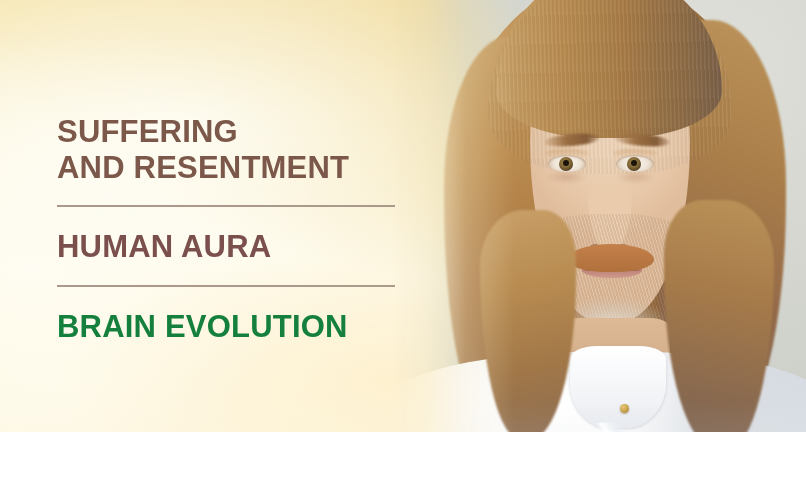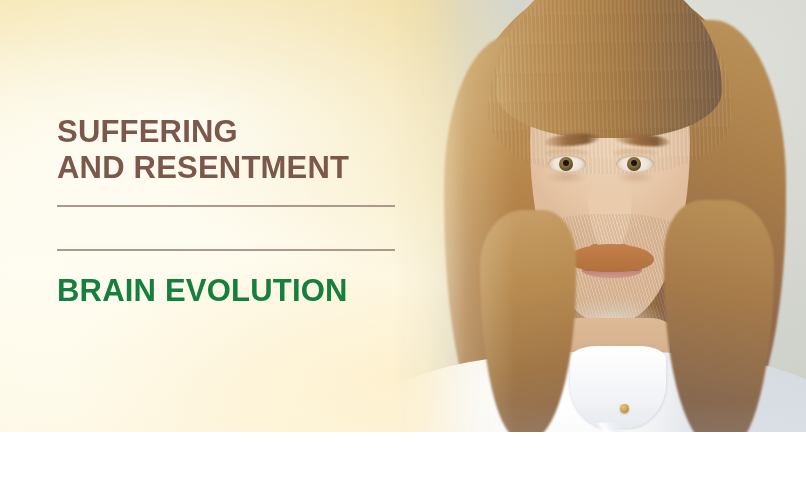--- a/index.html
+++ b/index.html
@@ -480,19 +480,20 @@
     <div class="hair-front-right"></div>
     <div class="photo-blur-bottom"></div>
   </div>
 
   <div class="text-block">
     <div class="headline h1">SUFFERING
 AND RESENTMENT</div>
     <div class="sp-a"></div>
     <div class="rule"></div>
     <div class="sp-b"></div>
+    <div class="headline h2">HUMAN AURA</div>
     <div class="sp-c"></div>
     <div class="rule"></div>
     <div class="sp-d"></div>
     <div class="headline h3">BRAIN EVOLUTION</div>
   </div>
 
 </div>
 
 </body></html>

